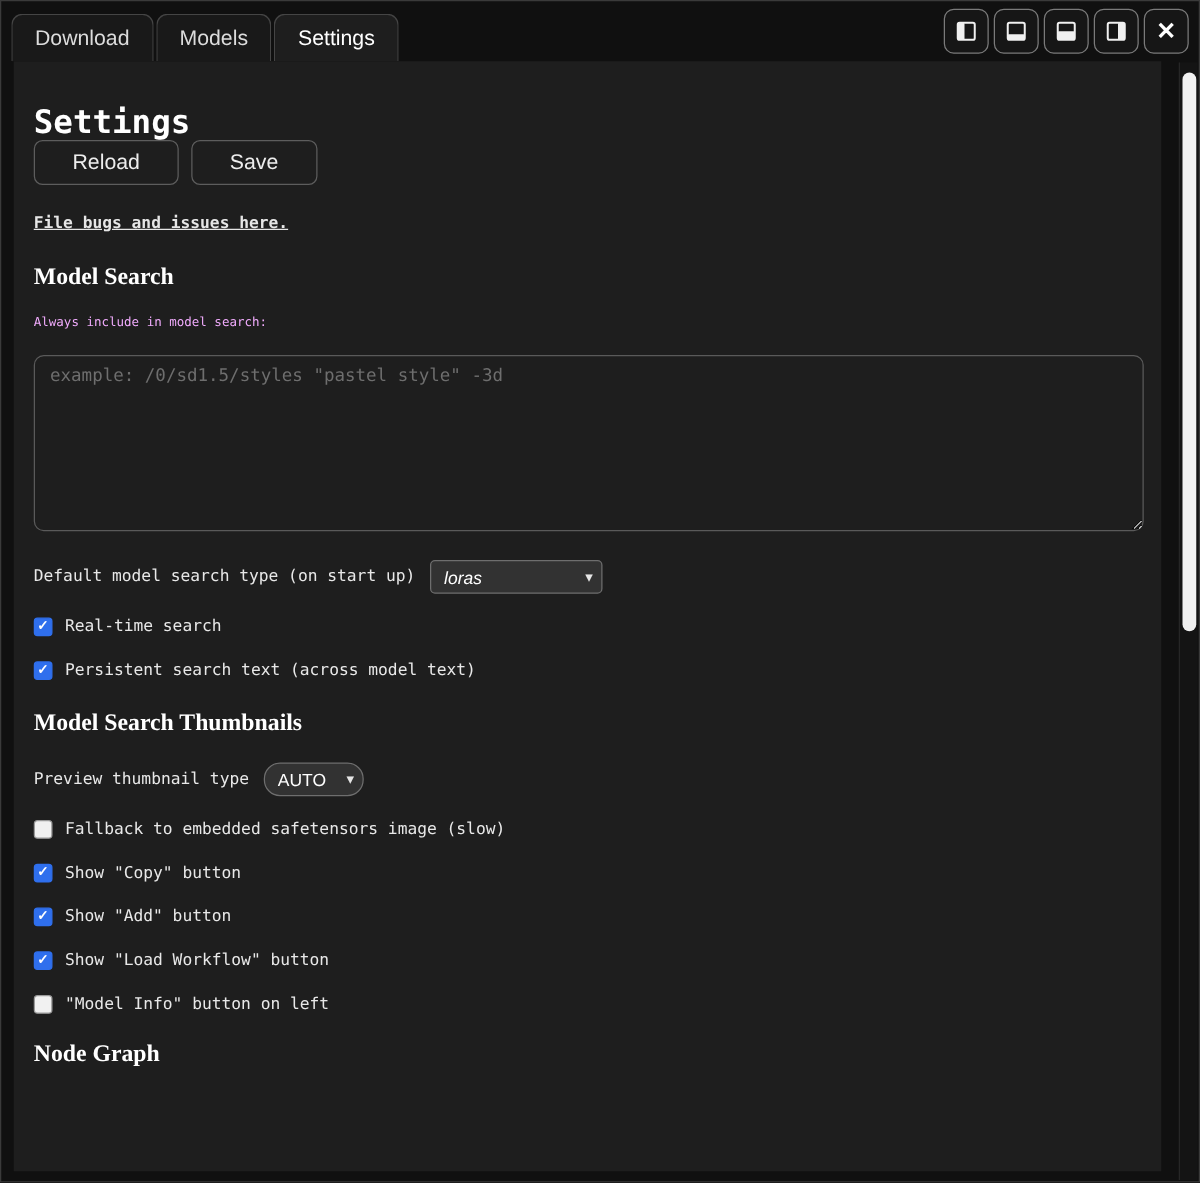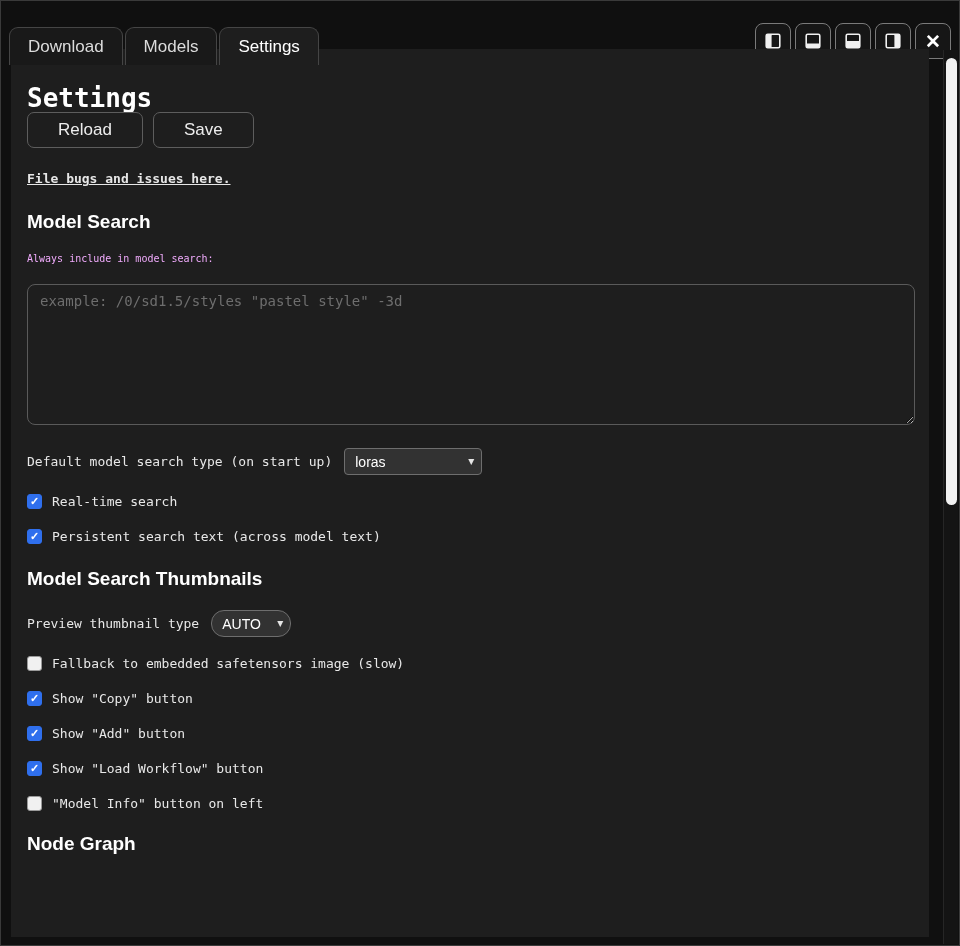--- a/index.html
+++ b/index.html
@@ -5,21 +5,21 @@
   * { box-sizing: border-box; margin: 0; padding: 0; }
   html, body { width: 960px; height: 946px; overflow: hidden; }
   body { background: #101010; font-family: "Liberation Sans", sans-serif; }
   .window {
     position: relative; width: 960px; height: 946px;
     background: #101010; border: 1px solid #3a3a3a;
   }
 
   
   .tabbar {
-    position: absolute; top: 16px; left: 0; right: 0; height: 48px;
+    position: absolute; top: 0; left: 0; right: 0; height: 48px;
     display: flex; align-items: flex-end; padding: 0 8px;
   }
   .tab {
     height: 38px; padding: 0 18px; margin-right: 2px;
     display: flex; align-items: center;
     background: #191919; color: #dcdcdc;
     border: 1px solid #454545; border-bottom: none;
     border-radius: 9px 9px 0 0;
     font-size: 17px; cursor: pointer; position: relative; z-index: 2;
   }
@@ -50,21 +50,21 @@
     border: 1px solid #5d5d5d; border-radius: 7px;
     color: #ededed; font-size: 17px; font-family: "Liberation Sans", sans-serif;
     cursor: pointer;
   }
   .link-row { margin-top: 20px; line-height: 1.2; }
   .bugs-link {
     font-family: "DejaVu Sans Mono", monospace; font-size: 13px; font-weight: bold;
     color: #e6e6e6; text-decoration: underline; cursor: pointer;
   }
   h2.section {
-    margin-top: 24px; font-family: Liberation Sans, sans-serif;
+    margin-top: 24px; font-family: Liberation Serif, serif;
     font-size: 19px; font-weight: bold; color: #ffffff; line-height: 1.15;
   }
   .field-label {
     margin-top: 20px; font-family: "DejaVu Sans Mono", monospace;
     font-size: 10px; color: #f0abfc; line-height: 1.2;
   }
   textarea.search-include {
     display: block; margin-top: 19px; width: 100%; height: 141px;
     background: transparent; border: 1px solid #5a5a5a; border-radius: 8px;
     padding: 8px 12px; color: #dddddd;
@@ -81,21 +81,21 @@
   }
   .select-wrap { position: relative; display: inline-block; }
   select.dd {
     appearance: none; -webkit-appearance: none;
     height: 27px; padding: 0 26px 0 10px;
     background: #323232; color: #ffffff;
     border: 1px solid #6e6e6e; border-radius: 4px;
     font-size: 14px; font-family: "Liberation Sans", sans-serif; cursor: pointer;
     outline: none;
   }
-  select.dd.wide { min-width: 138px; }
+  select.dd.wide { min-width: 138px; font-style: italic; }
   select.dd.narrow { min-width: 80px; border-radius: 13px; }
   .dd-arrow {
     position: absolute; right: 8px; top: 50%; transform: translateY(-54%);
     color: #e6e6e6; font-size: 12px; pointer-events: none;
   }
 
   .cb-row { display: flex; align-items: center; gap: 10px; height: 16px; cursor: pointer; }
   .cb-row.first { margin-top: 18px; }
   .cb-row.gap { margin-top: 19px; }
   .checkbox {

